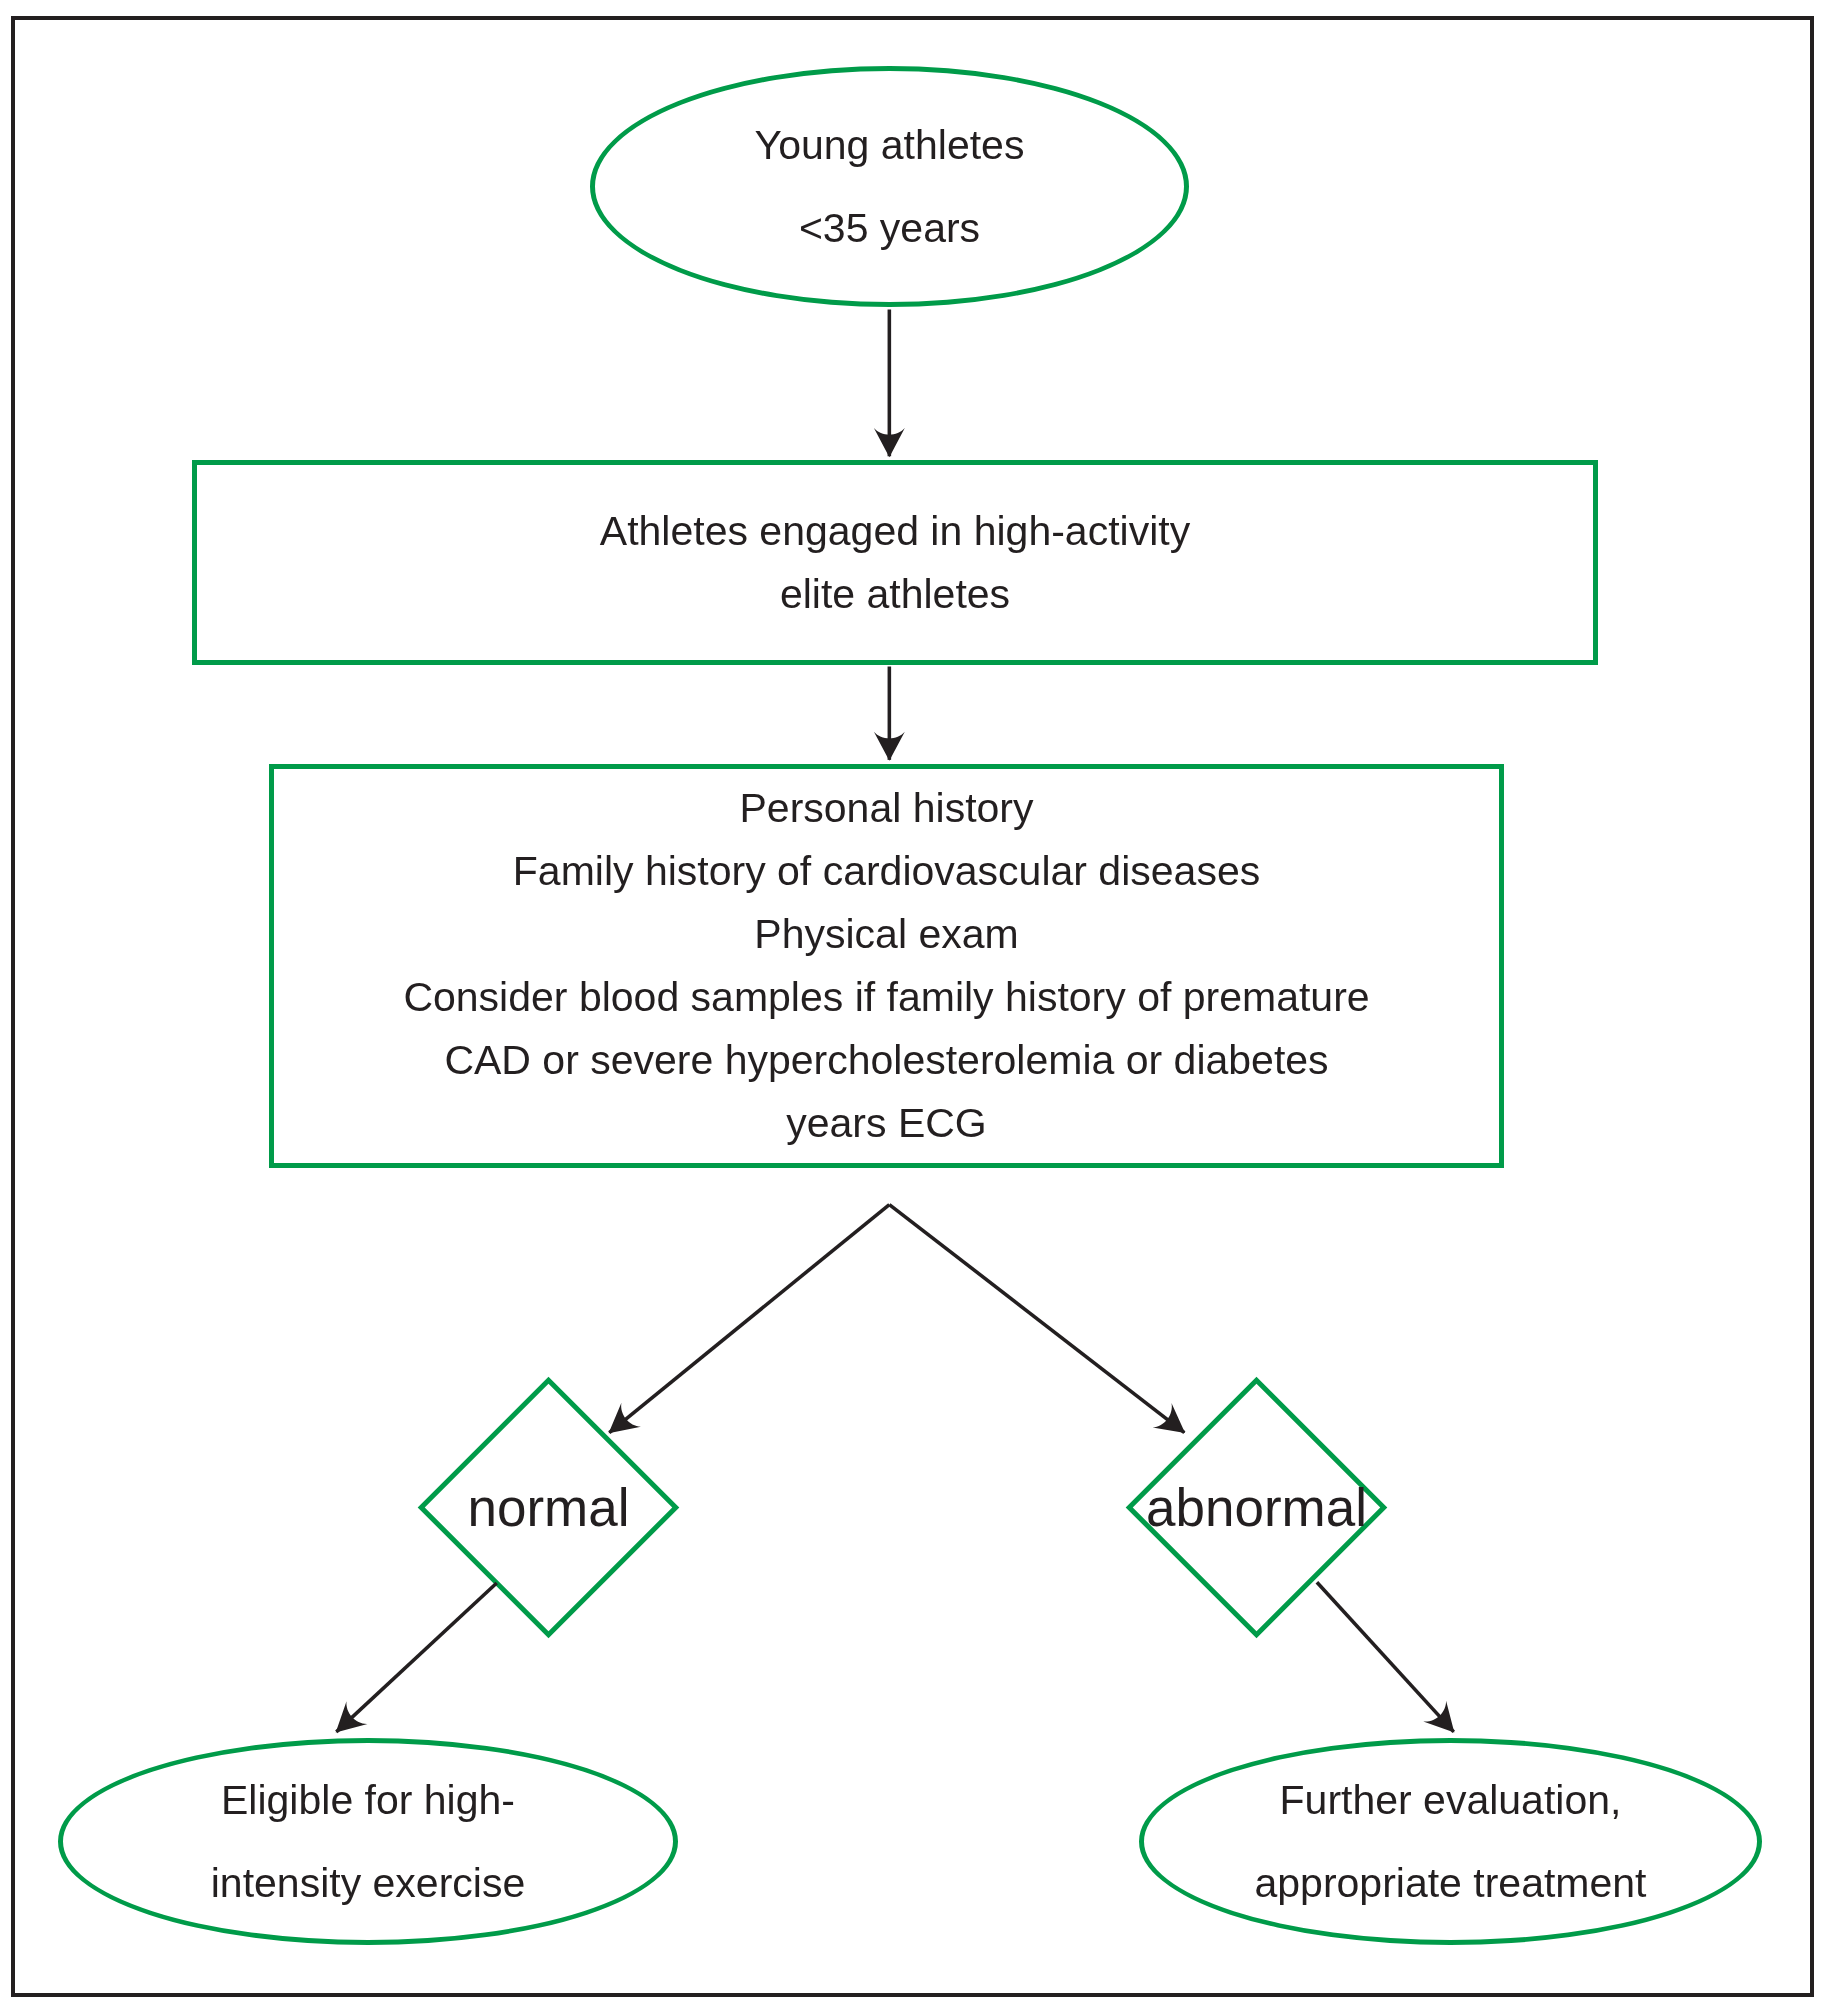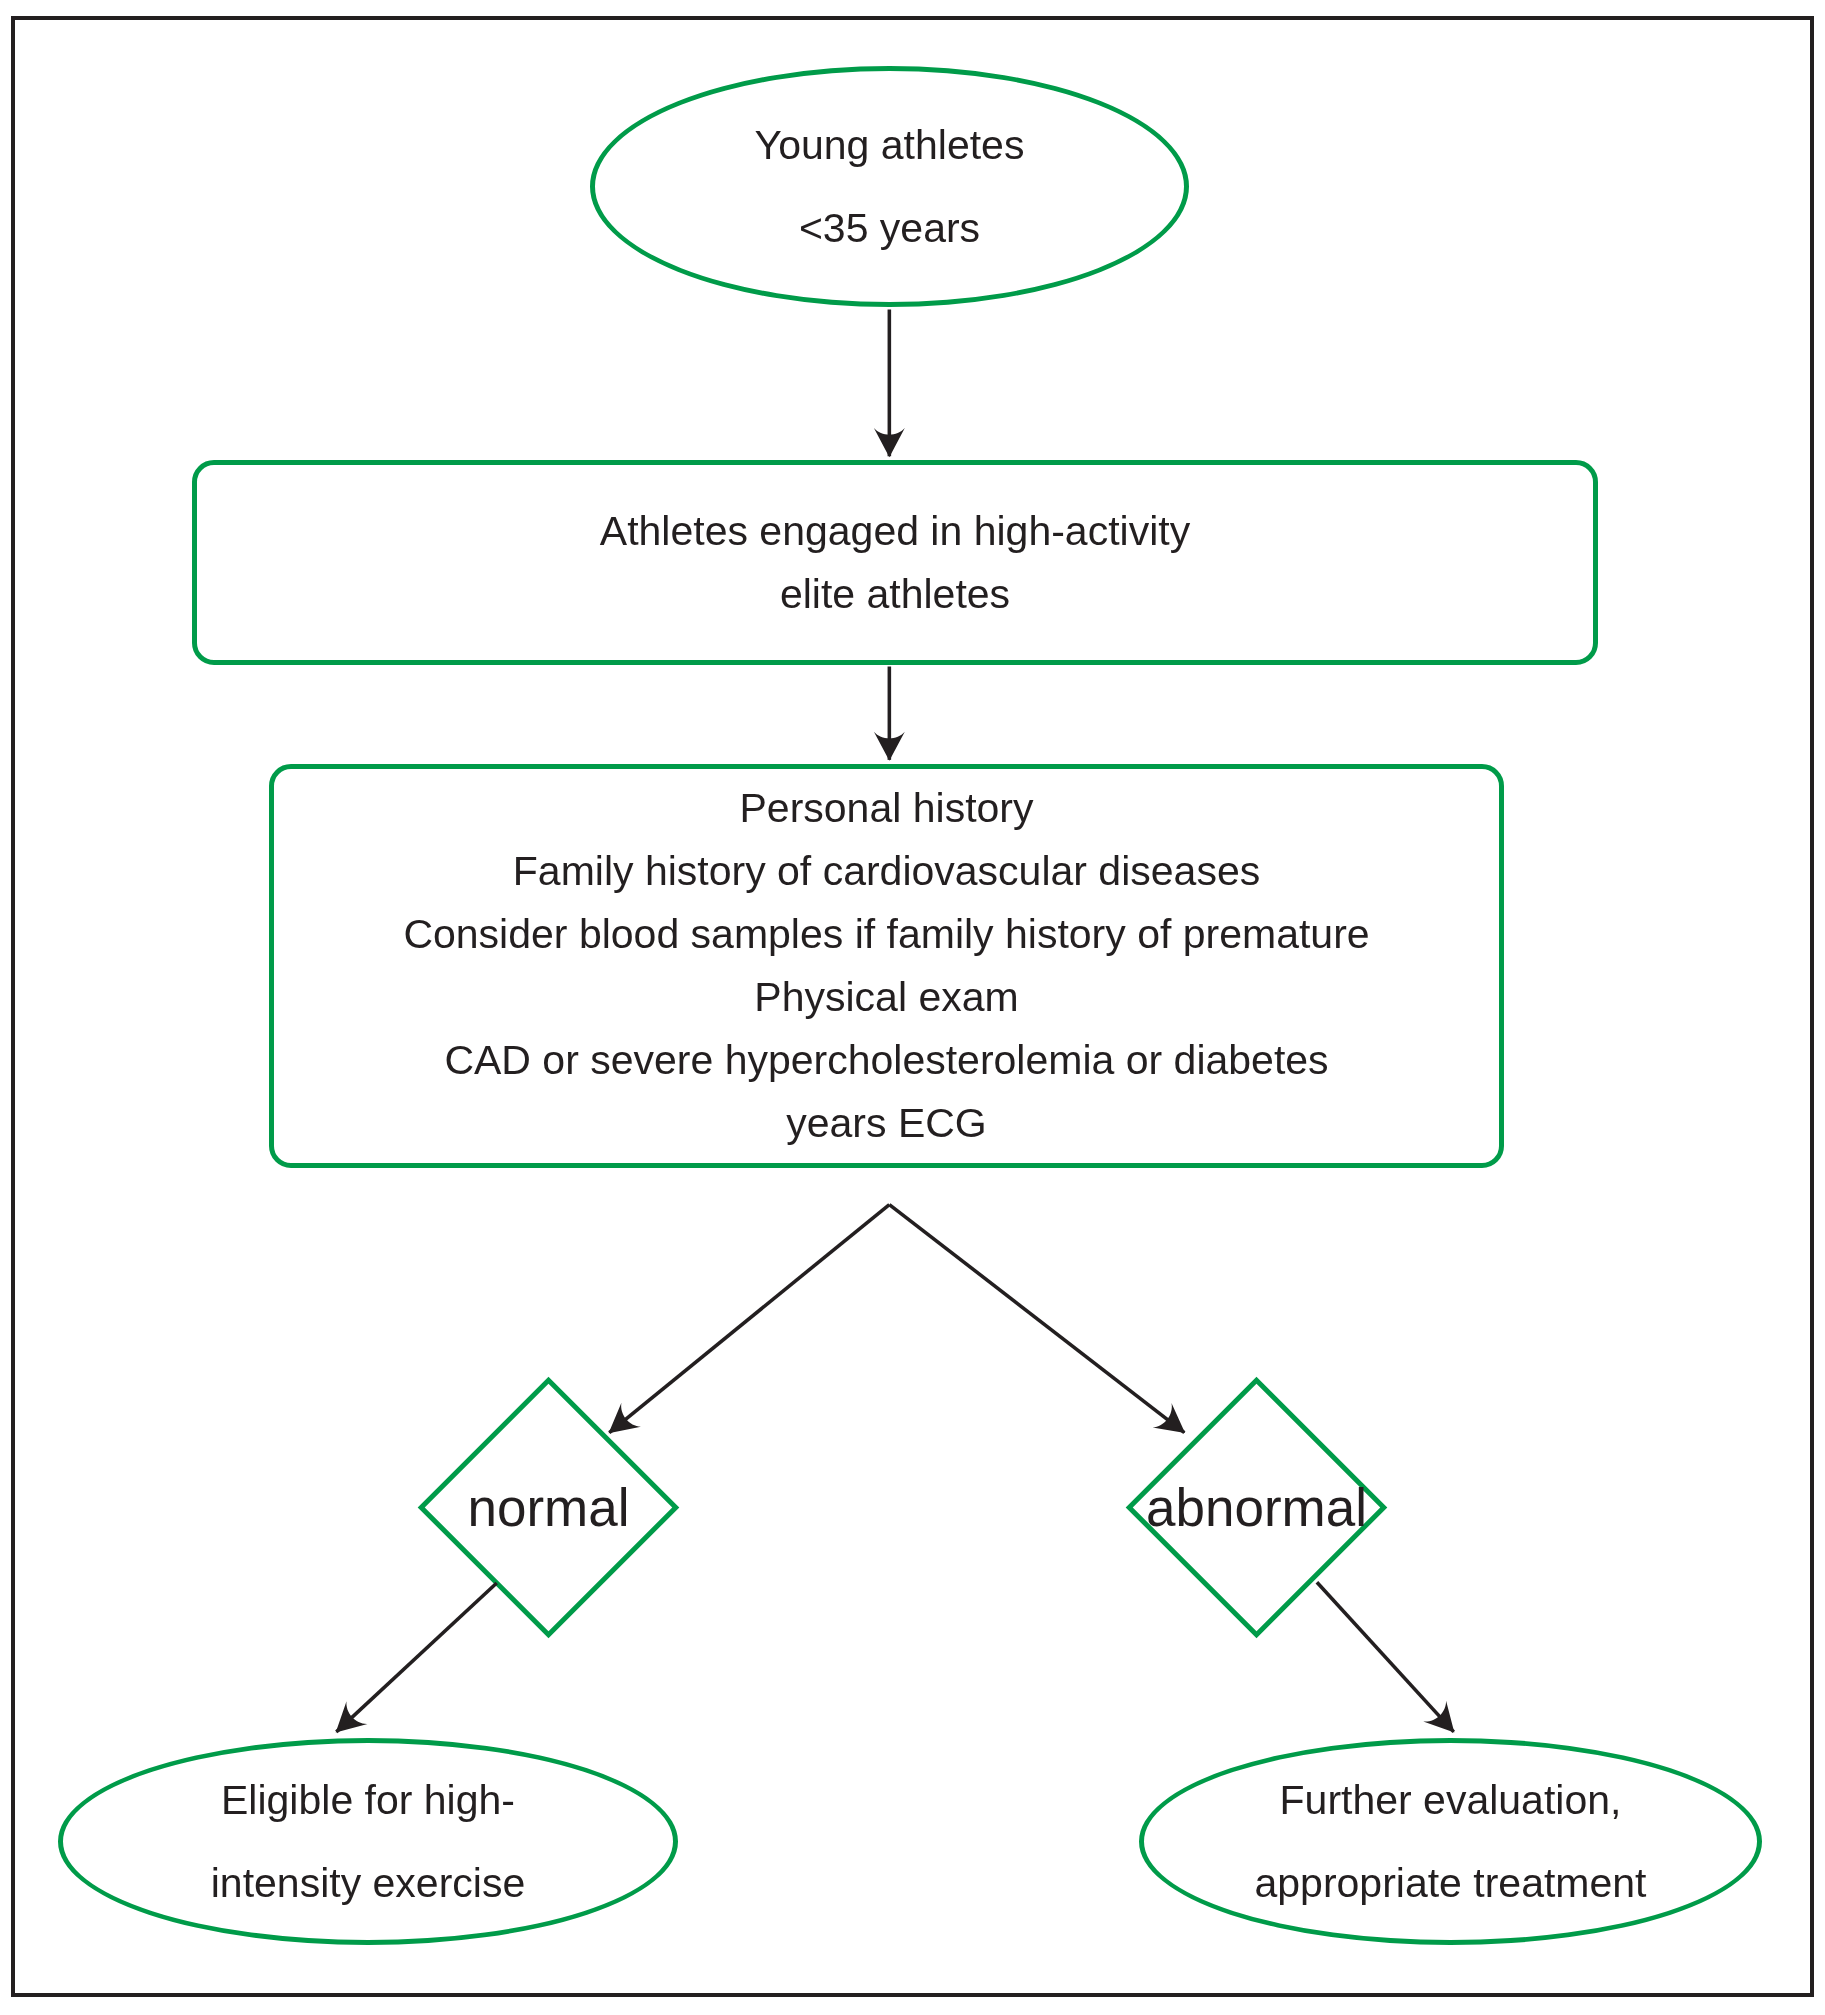--- a/index.html
+++ b/index.html
@@ -21,21 +21,20 @@
     position:absolute;left:11.4px;top:15.7px;right:11.4px;bottom:18.5px;
     border:4.3px solid var(--ink);
   }
   .node{
     position:absolute;
     box-sizing:border-box;
     display:flex;flex-direction:column;justify-content:center;align-items:center;
     text-align:center;
     font-size:41px;line-height:63px;
     background:var(--bg);
-    border-radius:22px;
   }
   .ellipse{border:5.7px solid var(--green);border-radius:50%;gap:20px;}
   .rect{border:5.7px solid var(--green);}
   .diamond{
     position:absolute;
     box-sizing:border-box;
     border:5.7px solid var(--green);
     background:var(--bg);
     transform:rotate(45deg);
   }
@@ -76,22 +75,22 @@
   </div>
 
   <div class="node rect n-pop">
     <div>Athletes engaged in high-activity</div>
     <div>elite athletes</div>
   </div>
 
   <div class="node rect n-screen">
     <div>Personal history</div>
     <div>Family history of cardiovascular diseases</div>
+    <div>Physical exam</div>
     <div>Consider blood samples if family history of premature</div>
-    <div>Physical exam</div>
     <div>CAD or severe hypercholesterolemia or diabetes</div>
     <div>years ECG</div>
   </div>
 
   <div class="diamond d-normal"></div>
   <div class="diamond-label l-normal">normal</div>
 
   <div class="diamond d-abnormal"></div>
   <div class="diamond-label l-abnormal">abnormal</div>
 

